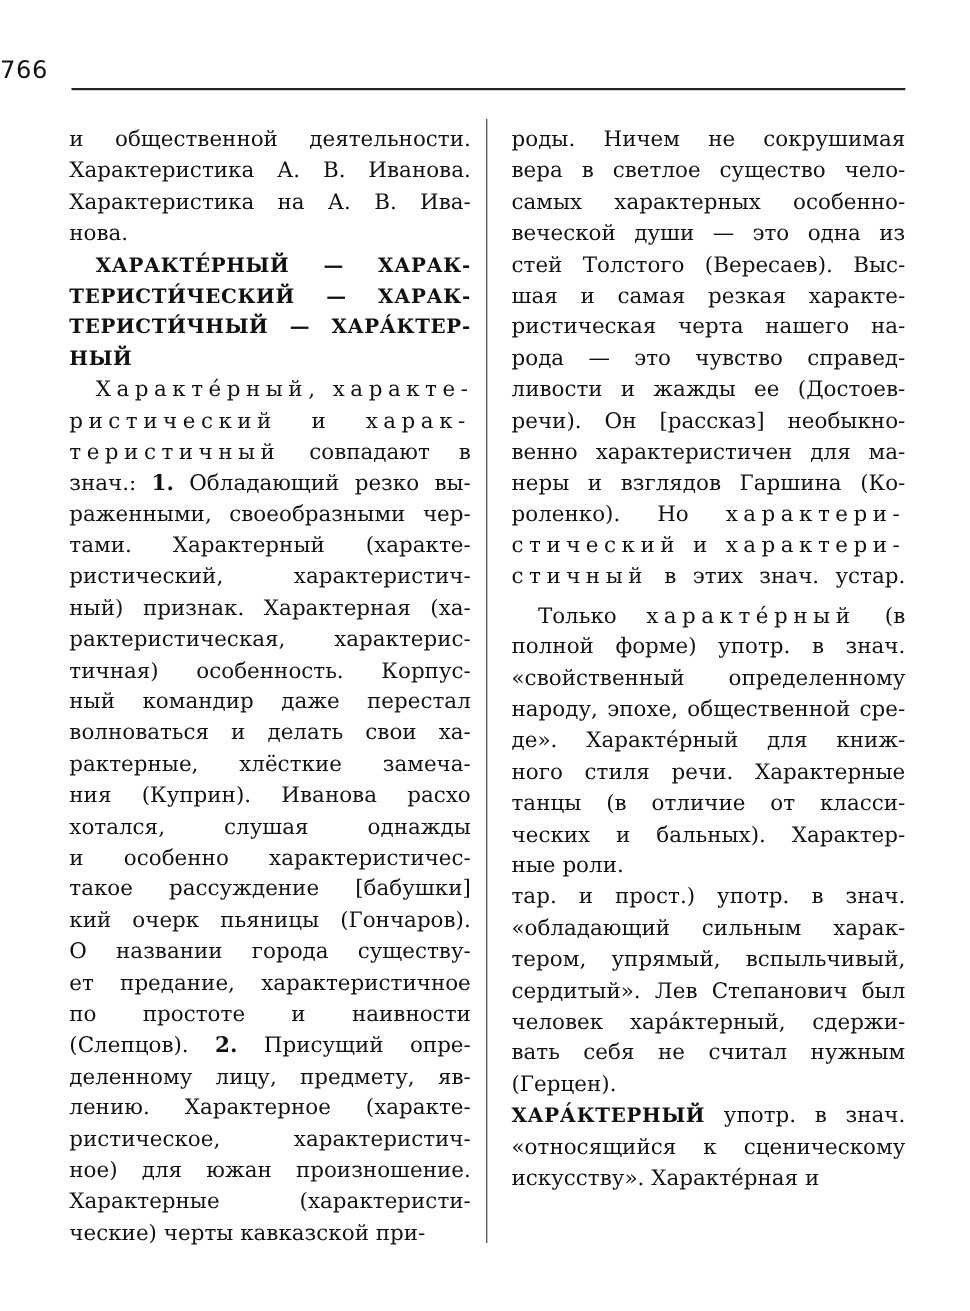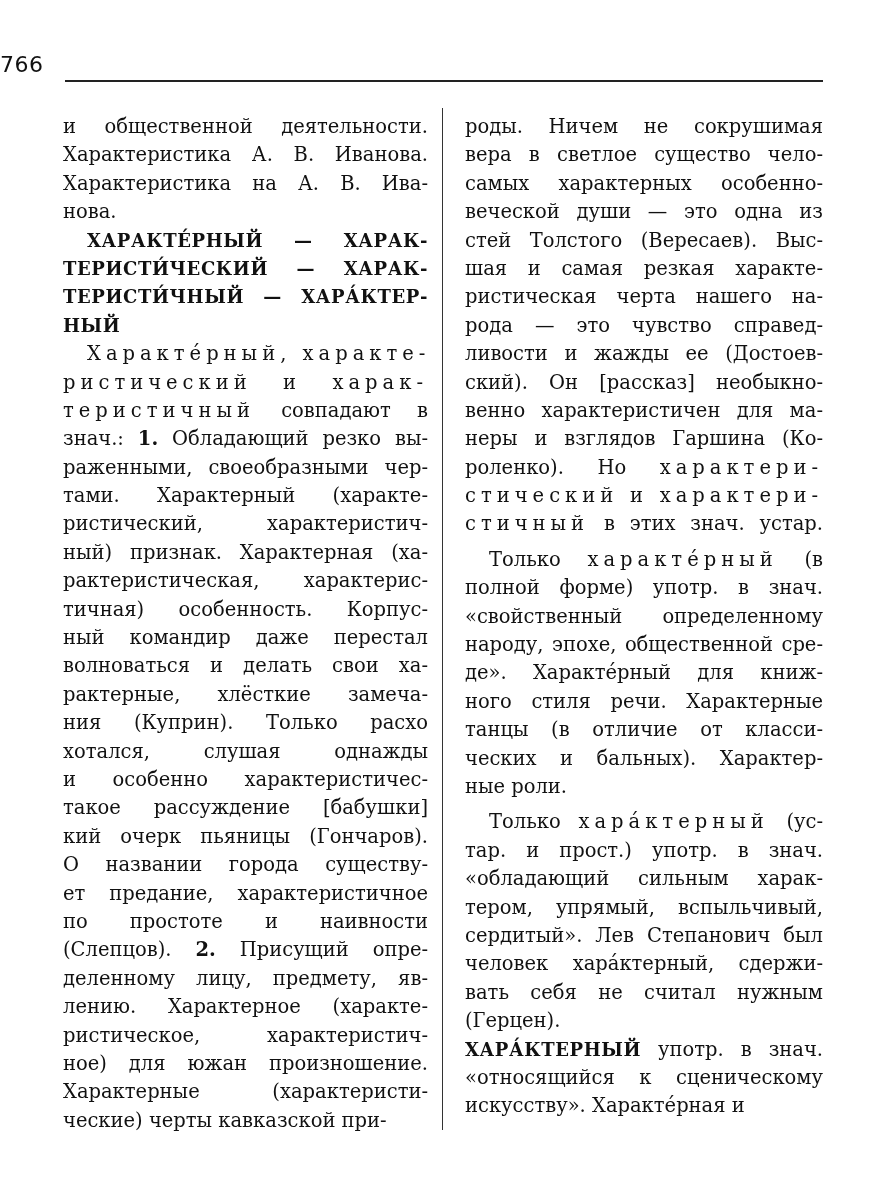--- a/index.html
+++ b/index.html
@@ -43,21 +43,21 @@
     <div class="line"><span>знач.: </span><span class="b">1.</span><span> Обладающий резко вы-</span></div>
     <div class="line"><span>раженными, своеобразными чер-</span></div>
     <div class="line"><span>тами. </span><span class="it">Характерный (характе-</span></div>
     <div class="line"><span class="it">ристический, характеристич-</span></div>
     <div class="line"><span class="it">ный) признак. Характерная (ха-</span></div>
     <div class="line"><span class="it">рактеристическая, характерис-</span></div>
     <div class="line"><span class="it">тичная) особенность. Корпус-</span></div>
     <div class="line"><span class="it">ный командир даже перестал</span></div>
     <div class="line"><span class="it">волноваться и делать свои ха-</span></div>
     <div class="line"><span class="it">рактерные, хлёсткие замеча-</span></div>
-    <div class="line"><span class="it">ния</span><span> (Куприн). </span><span class="it">Только расхо</span></div>
+    <div class="line"><span class="it">ния</span><span> (Куприн). </span><span class="it">Иванова расхо</span></div>
     <div class="line"><span class="it">хотался, слушая однажды</span></div>
     <div class="line"><span class="it">и особенно характеристичес-</span></div>
     <div class="line"><span class="it">такое рассуждение</span><span> [бабушки]</span></div>
     <div class="line"><span class="it">кий очерк пьяницы</span><span> (Гончаров).</span></div>
     <div class="line"><span class="it">О названии города существу-</span></div>
     <div class="line"><span class="it">ет предание, характеристичное</span></div>
     <div class="line"><span class="it">по простоте и наивности</span></div>
     <div class="line"><span>(Слепцов). </span><span class="b">2.</span><span> Присущий опре-</span></div>
     <div class="line"><span>деленному лицу, предмету, яв-</span></div>
     <div class="line"><span>лению. </span><span class="it">Характерное (характе-</span></div>
@@ -70,36 +70,35 @@
 <div class="col col-right">
     <div class="line"><span class="it">роды. Ничем не сокрушимая</span></div>
     <div class="line"><span class="it">вера в светлое существо чело-</span></div>
     <div class="line"><span class="it">самых характерных особенно-</span></div>
     <div class="line"><span class="it">веческой души — это одна из</span></div>
     <div class="line"><span class="it">стей Толстого</span><span> (Вересаев). </span><span class="it">Выс-</span></div>
     <div class="line"><span class="it">шая и самая резкая характе-</span></div>
     <div class="line"><span class="it">ристическая черта нашего на-</span></div>
     <div class="line"><span class="it">рода — это чувство справед-</span></div>
     <div class="line"><span class="it">ливости и жажды ее</span><span> (Достоев-</span></div>
-    <div class="line"><span>ский). </span><span class="it">Он</span><span> [</span><span class="it">рассказ</span><span>] </span><span class="it">необыкно-</span></div>
+    <div class="line"><span>речи). </span><span class="it">Он</span><span> [</span><span class="it">рассказ</span><span>] </span><span class="it">необыкно-</span></div>
     <div class="line"><span class="it">венно характеристичен для ма-</span></div>
     <div class="line"><span class="it">неры и взглядов Гаршина</span><span> (Ко-</span></div>
     <div class="line"><span>роленко). Но </span><span class="sp">характери-</span></div>
     <div class="line"><span class="sp">стический и характери-</span></div>
     <div class="line"><span class="sp">стичный</span><span> в этих знач. </span><span class="it">устар.</span></div>
     <div class="line indent gap"><span>Только </span><span class="sp">характе́рный</span><span> (в</span></div>
     <div class="line"><span>полной форме) употр. в знач.</span></div>
     <div class="line"><span>«свойственный определенному</span></div>
     <div class="line"><span>народу, эпохе, общественной сре-</span></div>
     <div class="line"><span>де». </span><span class="it">Характе́рный для книж-</span></div>
     <div class="line"><span class="it">ного стиля речи. Характерные</span></div>
     <div class="line"><span class="it">танцы</span><span> (в отличие от класси-</span></div>
     <div class="line"><span>ческих и бальных). </span><span class="it">Характер-</span></div>
     <div class="line last"><span class="it">ные роли.</span></div>
-    <div class="line indent gap"><span>Только </span><span class="sp">хара́ктерный</span><span> (</span><span class="it">ус-</span></div>
     <div class="line"><span class="it">тар.</span><span> и </span><span class="it">прост.</span><span>) употр. в знач.</span></div>
     <div class="line"><span>«обладающий сильным харак-</span></div>
     <div class="line"><span>тером, упрямый, вспыльчивый,</span></div>
     <div class="line"><span>сердитый». </span><span class="it">Лев Степанович был</span></div>
     <div class="line"><span class="it">человек хара́ктерный, сдержи-</span></div>
     <div class="line"><span class="it">вать себя не считал нужным</span></div>
     <div class="line last"><span>(Герцен).</span></div>
     <div class="line"><span class="head">ХАРА́КТЕРНЫЙ</span><span> употр. в знач.</span></div>
     <div class="line"><span>«относящийся к сценическому</span></div>
     <div class="line last"><span>искусству». </span><span class="it">Характе́рная и</span></div>

